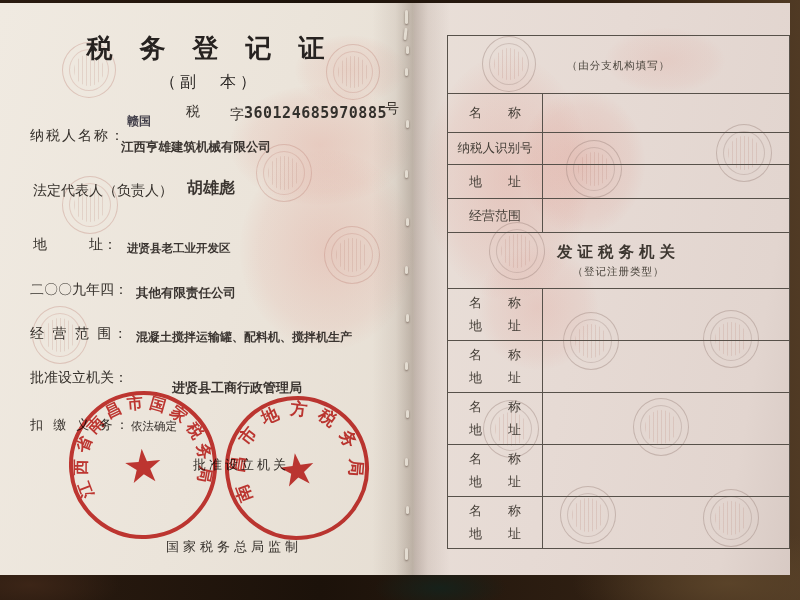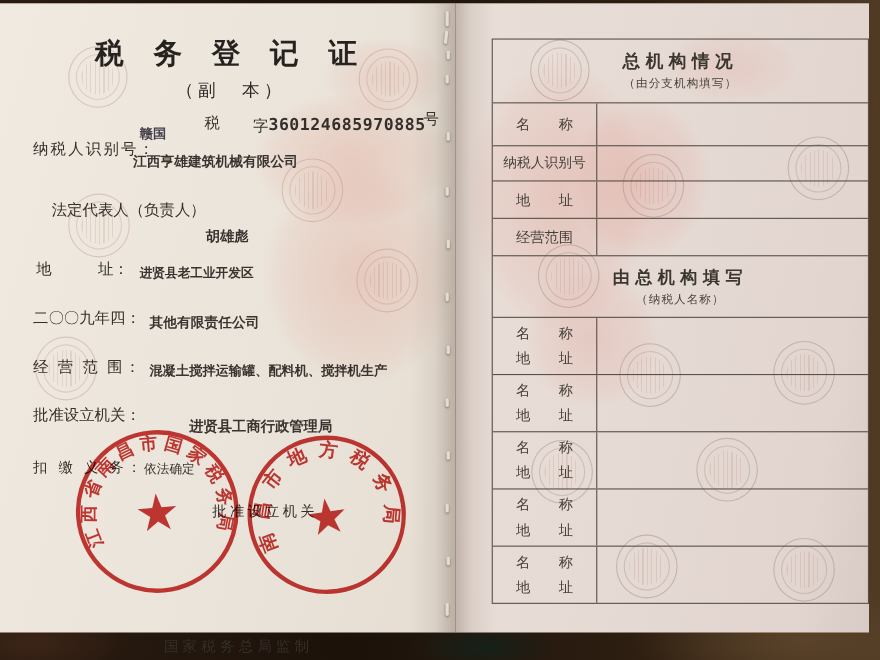--- a/index.html
+++ b/index.html
@@ -84,43 +84,43 @@
 
   <div class="abs t-title" style="left:85px;top:31px;">税 务 登 记 证</div>
   <div class="abs t-sub" style="left:85px;top:72px;">（副　本）</div>
 
   <div class="abs certpart" style="left:127px;top:113px;font-size:12px;font-weight:bold;color:#44414b;">赣国</div>
   <div class="abs certpart" style="left:186px;top:103px;">税</div>
   <div class="abs certpart" style="left:230px;top:106px;">字</div>
   <div class="abs certnum" style="left:244px;top:104px;">360124685970885</div>
   <div class="abs certpart" style="left:385px;top:100px;">号</div>
 
-  <div class="abs lbl" style="left:30px;top:127px;letter-spacing:2px;">纳税人识别号：</div>
+  <div class="abs lbl" style="left:30px;top:127px;letter-spacing:2px;">纳税人名称：</div>
   <div class="abs val" style="left:121px;top:139px;font-size:12.5px;">江西亨雄建筑机械有限公司</div>
 
-  <div class="abs lbl" style="left:47px;top:182px;">法定代表人（负责人）</div>
-  <div class="abs val" style="left:187px;top:206px;font-size:13px;">胡雄彪</div>
+  <div class="abs lbl" style="left:33px;top:182px;">法定代表人（负责人）</div>
+  <div class="abs val" style="left:187px;top:178px;font-size:16px;">胡雄彪</div>
 
   <div class="abs lbl" style="left:33px;top:236px;">地　　　址：</div>
   <div class="abs val" style="left:127px;top:241px;font-size:11.5px;">进贤县老工业开发区</div>
 
   <div class="abs lbl" style="left:30px;top:281px;">二〇〇九年四：</div>
   <div class="abs val" style="left:136px;top:285px;font-size:12.5px;">其他有限责任公司</div>
 
   <div class="abs lbl" style="left:30px;top:325px;letter-spacing:2px;">经 营 范 围：</div>
   <div class="abs val" style="left:136px;top:329px;font-size:12px;">混凝土搅拌运输罐、配料机、搅拌机生产</div>
 
   <div class="abs lbl" style="left:30px;top:369px;">批准设立机关：</div>
   <div class="abs val" style="left:172px;top:379px;font-size:13px;">进贤县工商行政管理局</div>
 
   <div class="abs lbl" style="left:30px;top:416px;font-size:13px;letter-spacing:3px;">扣 缴 义 务：</div>
   <div class="abs val" style="left:131px;top:419px;font-size:11.5px;font-weight:normal;font-family:'DejaVu Serif','Liberation Serif',serif;">依法确定</div>
 
   <div class="abs lbl" style="left:193px;top:456px;font-size:13px;letter-spacing:3px;">批准设立机关</div>
-  <div class="abs lbl" style="left:149px;top:538px;font-size:13px;letter-spacing:4px;margin-top:41px;">国家税务总局监制</div>
+  <div class="abs lbl" style="left:166px;top:538px;font-size:13px;letter-spacing:4px;">国家税务总局监制</div>
 
   <svg class="stamp" style="left:63px;top:385px;transform:rotate(-5deg);" width="160" height="160" viewBox="0 0 160 160">
     <defs>
         <path id="arc1" d="M 28.3 104.1 A 57 57 0 1 1 131.7 104.1" fill="none"></path>
       </defs>
     <circle cx="80" cy="80" r="72" fill="none" stroke="#c5201c" stroke-width="4"></circle>
     <text class="stamp-text" style="font-size:16px;letter-spacing:5px;"><textPath href="#arc1" startOffset="50%" text-anchor="middle">江西省南昌市国家税务局</textPath></text>
     <text x="80" y="97" text-anchor="middle" class="stamp-star" style="font-size:46px;">★</text>
   </svg>
 
@@ -128,42 +128,41 @@
     <defs>
         <path id="arc2" d="M 29.1 101.5 A 53 53 0 1 1 120.9 101.5" fill="none"></path>
       </defs>
     <circle cx="75" cy="75" r="70" fill="none" stroke="#c5201c" stroke-width="4"></circle>
     <text class="stamp-text" style="font-size:17px;letter-spacing:10px;"><textPath href="#arc2" startOffset="50%" text-anchor="middle">南昌市地方税务局</textPath></text>
     <text x="75" y="92" text-anchor="middle" class="stamp-star" style="font-size:44px;">★</text>
   </svg>
 
   <div class="table">
     <div class="t-head">
-      <div class="th-title">总机构情况</div>
       <div class="th-sub">（由分支机构填写）</div>
     </div>
     <div class="t-row" style="height:38px;">
       <div class="t-label">名　　称</div>
       <div class="t-value"></div>
     </div>
     <div class="t-row" style="height:31px;">
       <div class="t-label" style="font-size:12.5px;">纳税人识别号</div>
       <div class="t-value"></div>
     </div>
     <div class="t-row" style="height:33px;">
       <div class="t-label">地　　址</div>
       <div class="t-value"></div>
     </div>
     <div class="t-row" style="height:33px;">
       <div class="t-label">经营范围</div>
       <div class="t-value"></div>
     </div>
     <div class="t-sect">
-      <div class="th-title" style="font-size:15.5px;">由总机构填写</div>
-      <div class="th-sub">（纳税人名称）</div>
+      <div class="th-title" style="font-size:15.5px;">发证税务机关</div>
+      <div class="th-sub">（登记注册类型）</div>
     </div>
     <div class="t-group">
       <div class="t-glabel">
         <div>名　　称</div>
         <div>地　　址</div>
       </div>
       <div class="t-value"></div>
     </div>
     <div class="t-group">
       <div class="t-glabel">

